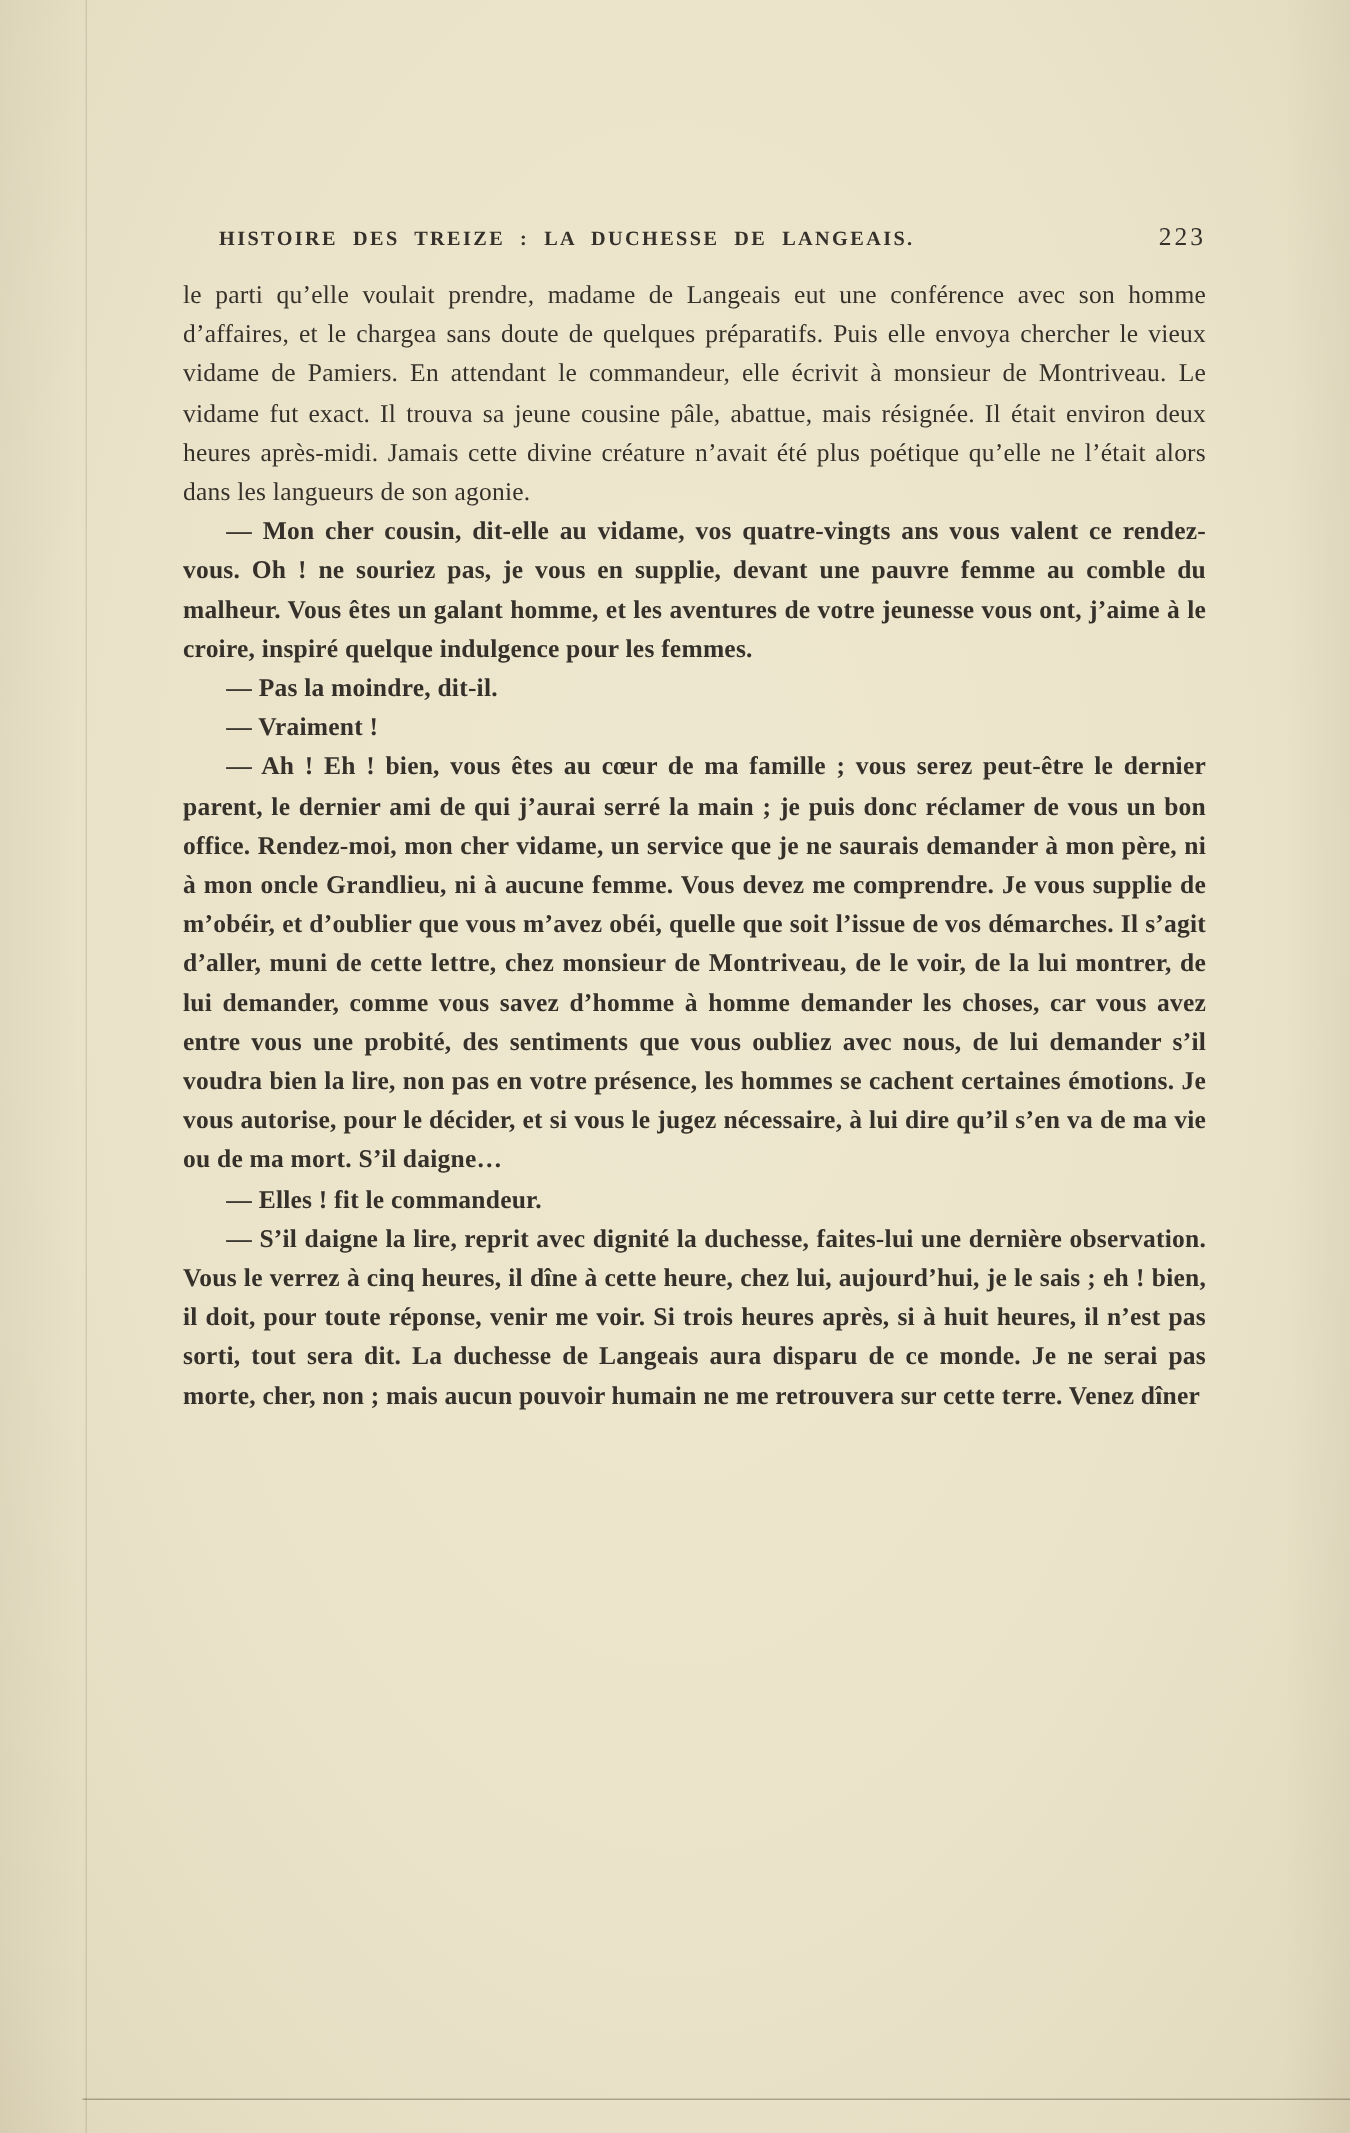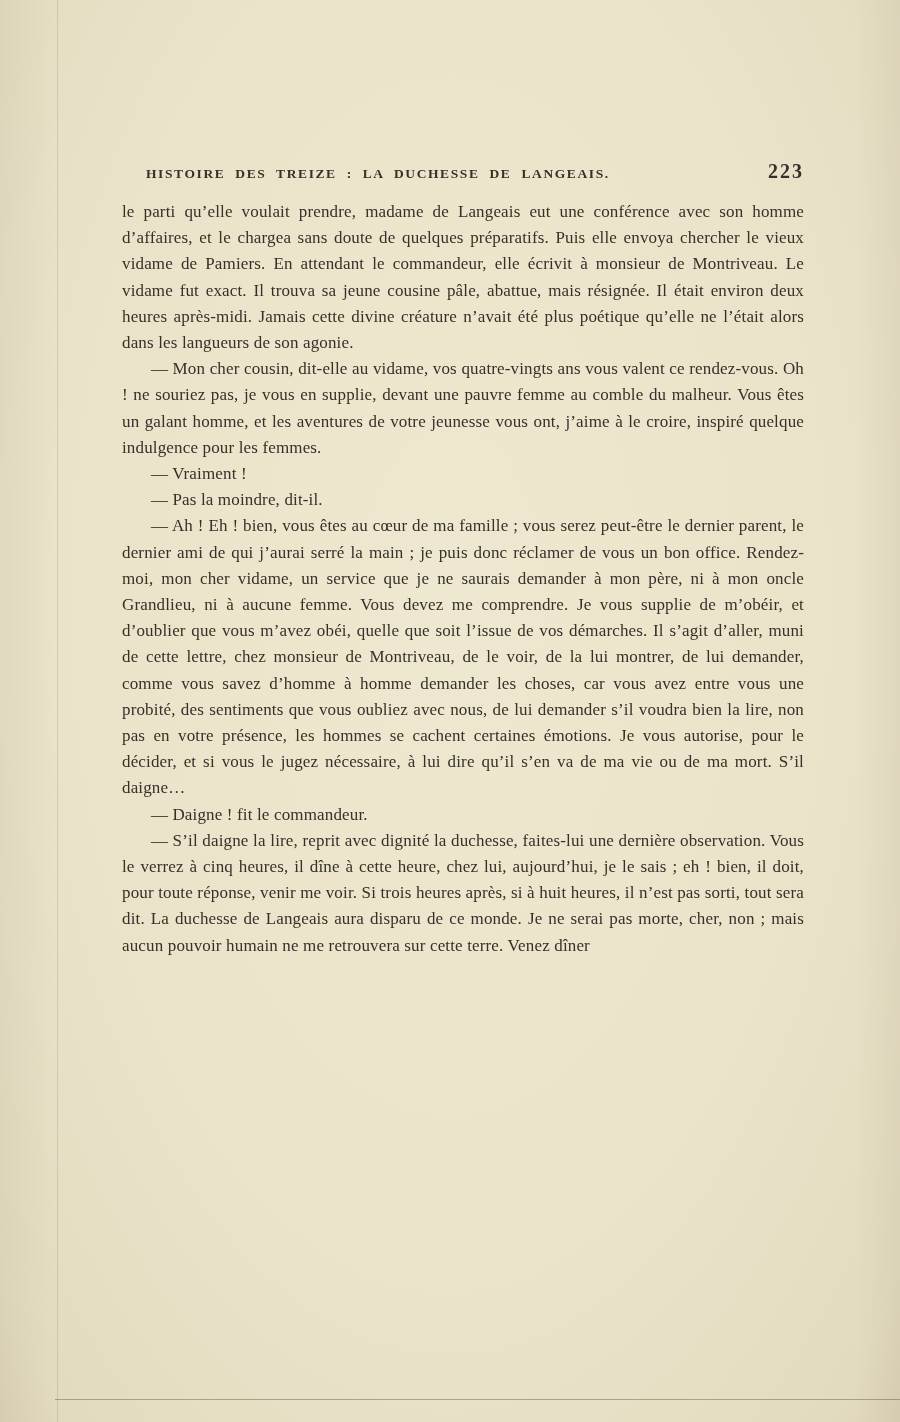--- a/index.html
+++ b/index.html
@@ -37,53 +37,54 @@
   }
   .edge-shade {
     position: absolute;
     top: 0; left: 0; right: 0; bottom: 0;
     pointer-events: none;
     background: linear-gradient(90deg, rgba(80,70,50,0.05) 0%, rgba(0,0,0,0) 6%, rgba(0,0,0,0) 95%, rgba(80,70,50,0.06) 100%);
   }
   .content {
     position: absolute;
     left: 122px;
-    top: 160px;
+    top: 148px;
     width: 682px;
   }
   .running-header {
     display: flex;
     align-items: baseline;
     justify-content: space-between;
     padding-left: 24px;
     margin-bottom: 16px;
   }
   .header-title {
     font-size: 13.5px;
     font-weight: 700;
     letter-spacing: 1.6px;
     word-spacing: 5px;
     white-space: nowrap;
   }
   .page-number {
-    font-size: 20px;
-    font-weight: 700;
+    font-size: 17px;
+    font-weight: 400;
     letter-spacing: 2px;
   }
   .text-block {
     font-size: 17px;
     line-height: 26.2px;
     text-align: justify;
     letter-spacing: 0.15px;
   }
   .para {
     margin: 0;
   }
   .para.indent {
     text-indent: 1.7em;
+    font-weight: bold;
   }
 </style>
 </head>
 <body>
 
 <div class="page">
 
   <div class="fold-line"></div>
   <div class="bottom-line"></div>
   <div class="edge-shade"></div>
@@ -91,21 +92,21 @@
   <div class="content">
 
     <div class="running-header">
       <span class="header-title">HISTOIRE DES TREIZE : LA DUCHESSE DE LANGEAIS.</span>
       <span class="page-number">223</span>
     </div>
 
     <div class="text-block">
       <p class="para">le parti qu’elle voulait prendre, madame de Langeais eut une conférence avec son homme d’affaires, et le chargea sans doute de quelques préparatifs. Puis elle envoya chercher le vieux vidame de Pamiers. En attendant le commandeur, elle écrivit à monsieur de Montriveau. Le vidame fut exact. Il trouva sa jeune cousine pâle, abattue, mais résignée. Il était environ deux heures après-midi. Jamais cette divine créature n’avait été plus poétique qu’elle ne l’était alors dans les langueurs de son agonie.</p>
       <p class="para indent">— Mon cher cousin, dit-elle au vidame, vos quatre-vingts ans vous valent ce rendez-vous. Oh ! ne souriez pas, je vous en supplie, devant une pauvre femme au comble du malheur. Vous êtes un galant homme, et les aventures de votre jeunesse vous ont, j’aime à le croire, inspiré quelque indulgence pour les femmes.</p>
+      <p class="para indent">— Pas la moindre, dit-il.</p>
       <p class="para indent">— Vraiment !</p>
-      <p class="para indent">— Pas la moindre, dit-il.</p>
       <p class="para indent">— Ah ! Eh ! bien, vous êtes au cœur de ma famille ; vous serez peut-être le dernier parent, le dernier ami de qui j’aurai serré la main ; je puis donc réclamer de vous un bon office. Rendez-moi, mon cher vidame, un service que je ne saurais demander à mon père, ni à mon oncle Grandlieu, ni à aucune femme. Vous devez me comprendre. Je vous supplie de m’obéir, et d’oublier que vous m’avez obéi, quelle que soit l’issue de vos démarches. Il s’agit d’aller, muni de cette lettre, chez monsieur de Montriveau, de le voir, de la lui montrer, de lui demander, comme vous savez d’homme à homme demander les choses, car vous avez entre vous une probité, des sentiments que vous oubliez avec nous, de lui demander s’il voudra bien la lire, non pas en votre présence, les hommes se cachent certaines émotions. Je vous autorise, pour le décider, et si vous le jugez nécessaire, à lui dire qu’il s’en va de ma vie ou de ma mort. S’il daigne…</p>
-      <p class="para indent">— Daigne ! fit le commandeur.</p>
+      <p class="para indent">— Elles ! fit le commandeur.</p>
       <p class="para indent">— S’il daigne la lire, reprit avec dignité la duchesse, faites-lui une dernière observation. Vous le verrez à cinq heures, il dîne à cette heure, chez lui, aujourd’hui, je le sais ; eh ! bien, il doit, pour toute réponse, venir me voir. Si trois heures après, si à huit heures, il n’est pas sorti, tout sera dit. La duchesse de Langeais aura disparu de ce monde. Je ne serai pas morte, cher, non ; mais aucun pouvoir humain ne me retrouvera sur cette terre. Venez dîner</p>
     </div>
 
   </div>
 </div>
 
 </body></html>

